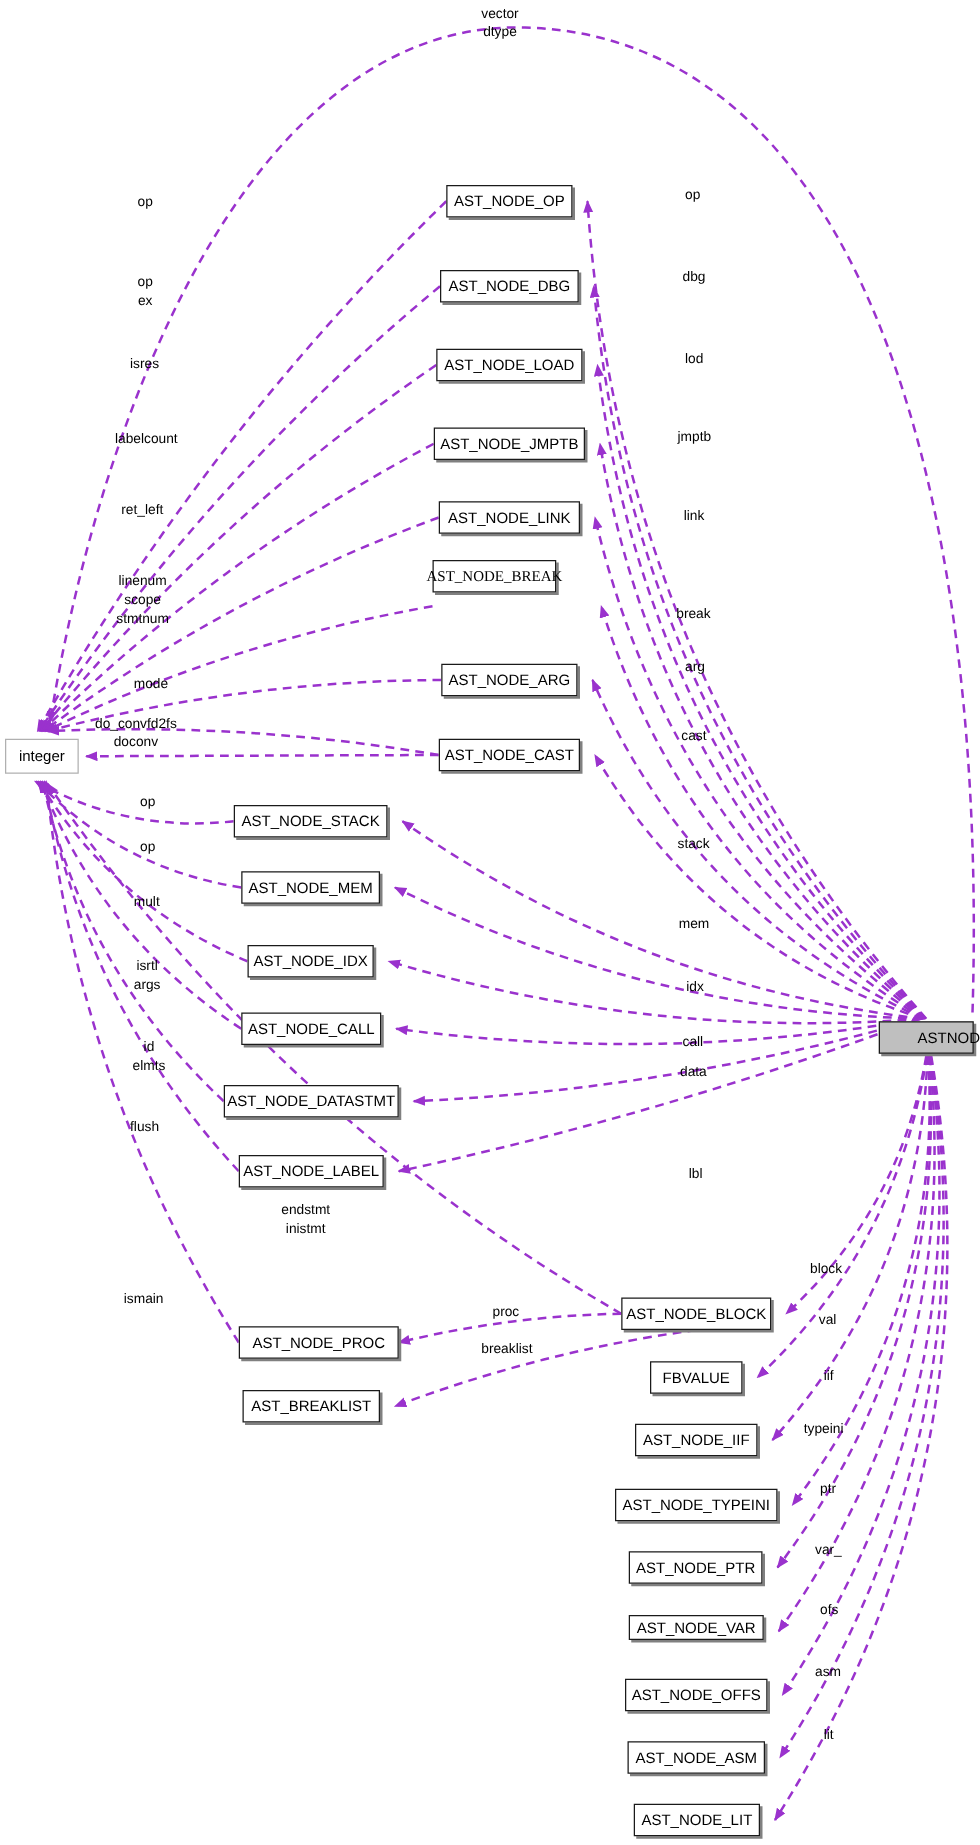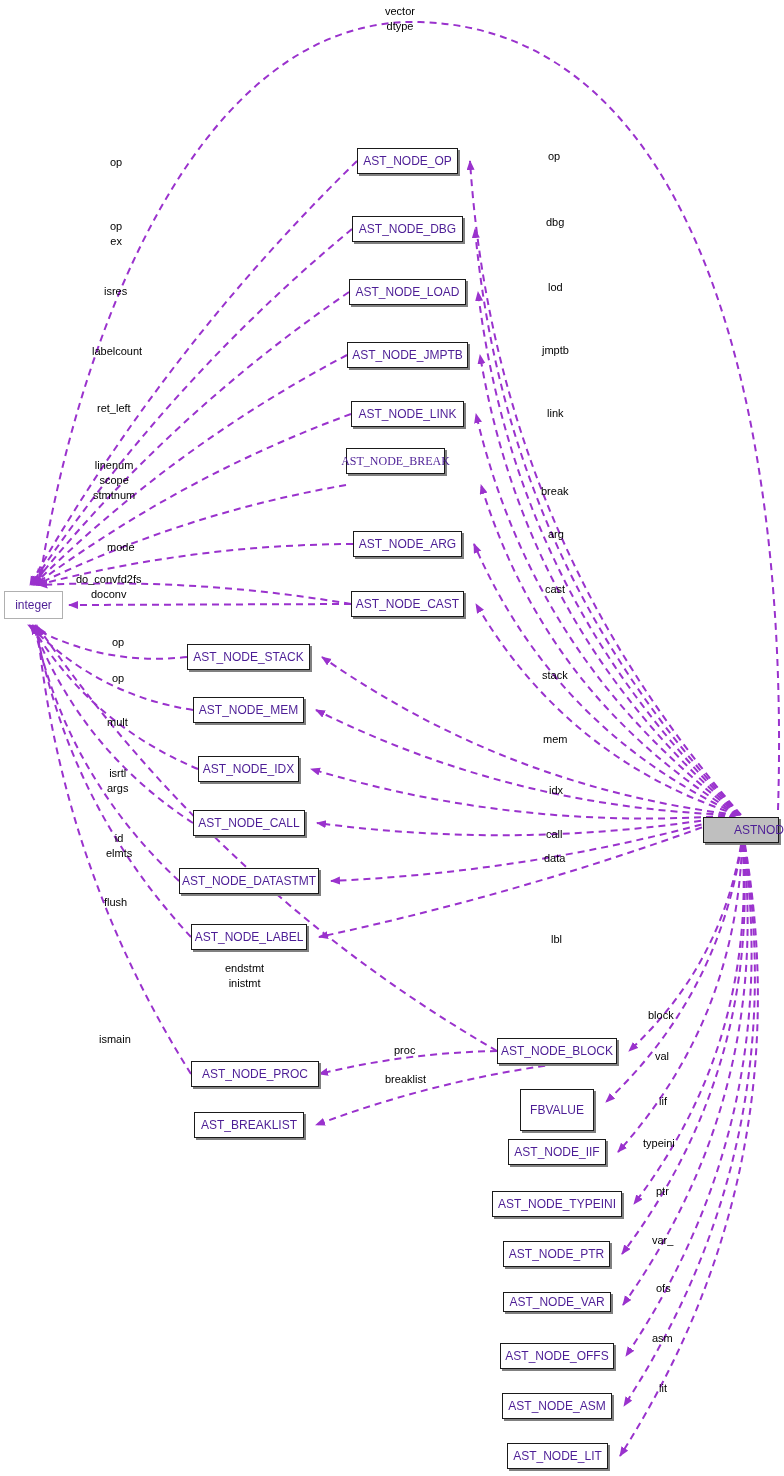--- a/index.html
+++ b/index.html
@@ -2,21 +2,21 @@
 <html><head>
 <meta charset="utf-8">
 <style>
   html,body{margin:0;padding:0;background:#ffffff;}
   body{width:784px;height:1476px;font-family:"Liberation Sans",sans-serif;}
   #diagram{position:relative;width:784px;height:1476px;overflow:hidden;background:#fff;}
   svg#edges{position:absolute;left:0;top:0;width:784px;height:1476px;}
   .node{position:absolute;box-sizing:border-box;display:flex;align-items:center;justify-content:center;
         background:#ffffff;border:1px solid #1a1a1a;
         box-shadow:2px 2px 0 0 #808080;
-        font-size:12px;color:#4c1d95;white-space:nowrap;letter-spacing:0px;}
+        font-size:12px;color:#000000;white-space:nowrap;letter-spacing:0px;}
   .node.root{background:#bfbfbf;border:1px solid #1a1a1a;}
   .node.plain{background:#ffffff;border:1px solid #b0b0b0;box-shadow:none;}
   .elabel{position:absolute;font-size:11px;color:#000;white-space:nowrap;line-height:15px;text-align:center;}
   .elabel span{display:block;}
 </style>
 </head>
 <body>
 
 <div id="diagram">
   <svg id="edges" viewBox="0 0 784 1476">
@@ -119,21 +119,21 @@
       </div>
       <div class="node " style="left: 191px; top: 1061px; width: 128px; height: 26px;">
         <span>AST_NODE_PROC</span>
       </div>
       <div class="node " style="left: 194px; top: 1112px; width: 110px; height: 26px;">
         <span>AST_BREAKLIST</span>
       </div>
       <div class="node " style="left: 497px; top: 1038px; width: 120px; height: 26px;">
         <span>AST_NODE_BLOCK</span>
       </div>
-      <div class="node " style="left: 520px; top: 1089px; width: 74px; height: 42px;">
+      <div class="node " style="left: 520px; top: 1089px; width: 74px; height: 26px;">
         <span>FBVALUE</span>
       </div>
       <div class="node " style="left: 508px; top: 1139px; width: 98px; height: 26px;">
         <span>AST_NODE_IIF</span>
       </div>
       <div class="node " style="left: 492px; top: 1191px; width: 130px; height: 26px;">
         <span>AST_NODE_TYPEINI</span>
       </div>
       <div class="node " style="left: 503px; top: 1241px; width: 107px; height: 26px;">
         <span>AST_NODE_PTR</span>

